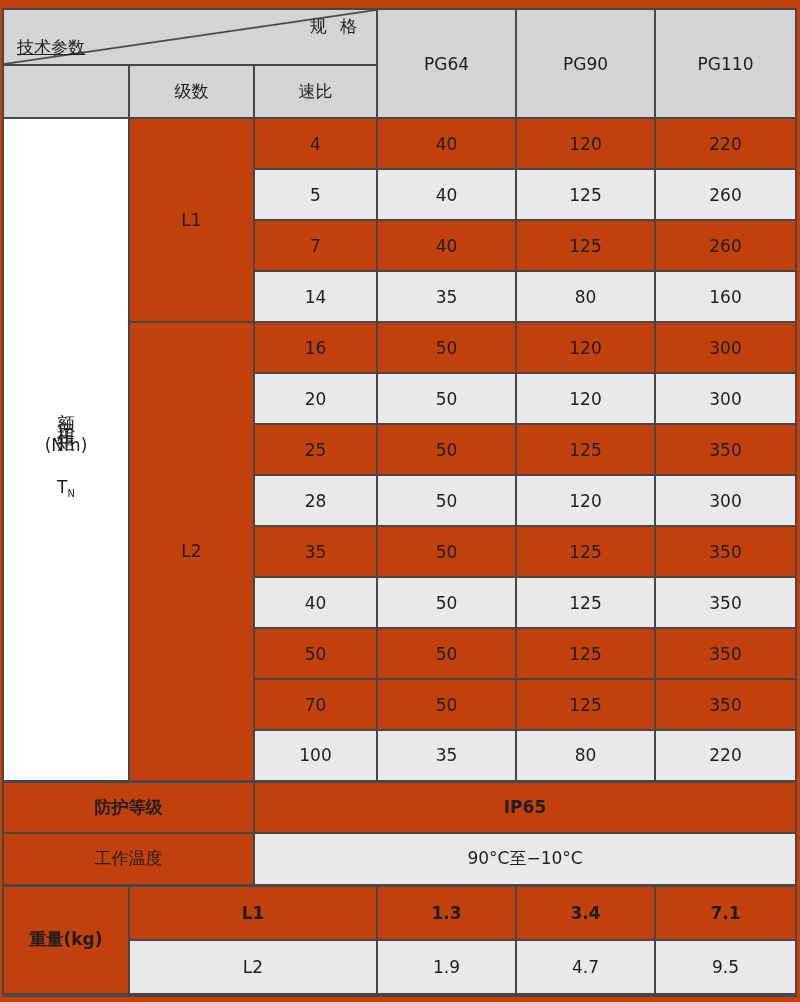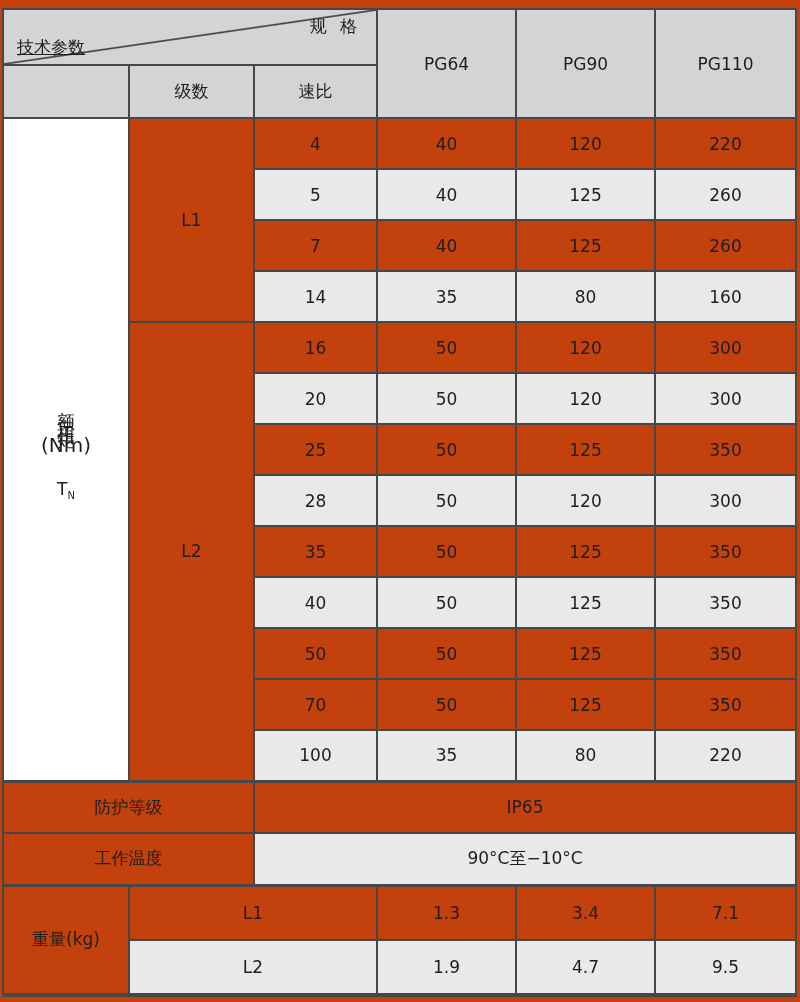--- a/index.html
+++ b/index.html
@@ -91,26 +91,26 @@
     justify-content: center;
     gap: 2px;
   }
   .torque-vertical {
     writing-mode: vertical-rl;
     text-orientation: upright;
     letter-spacing: 7px;
     line-height: 1;
     font-size: 18px;
   }
-  .torque-unit { font-size: 20px; margin-top: 6px; }
+  .torque-unit { font-size: 17px; margin-top: 6px; }
   .torque-symbol { font-size: 17px; margin-top: 20px; }
   .torque-symbol sub { font-size: 10px; }
 
   
-  tr.section-top td { border-top-width: 3px; }
+  tr.section-top td { border-top-width: 3px; font-weight: bold; }
   tr.wrow-last td { border-bottom-width: 4px; }
   table.spec { border-bottom: 4px solid #474747; }
 </style>
 </head>
 <body>
 
 <div class="page">
   <table class="spec">
     <colgroup>
       <col class="c1">

